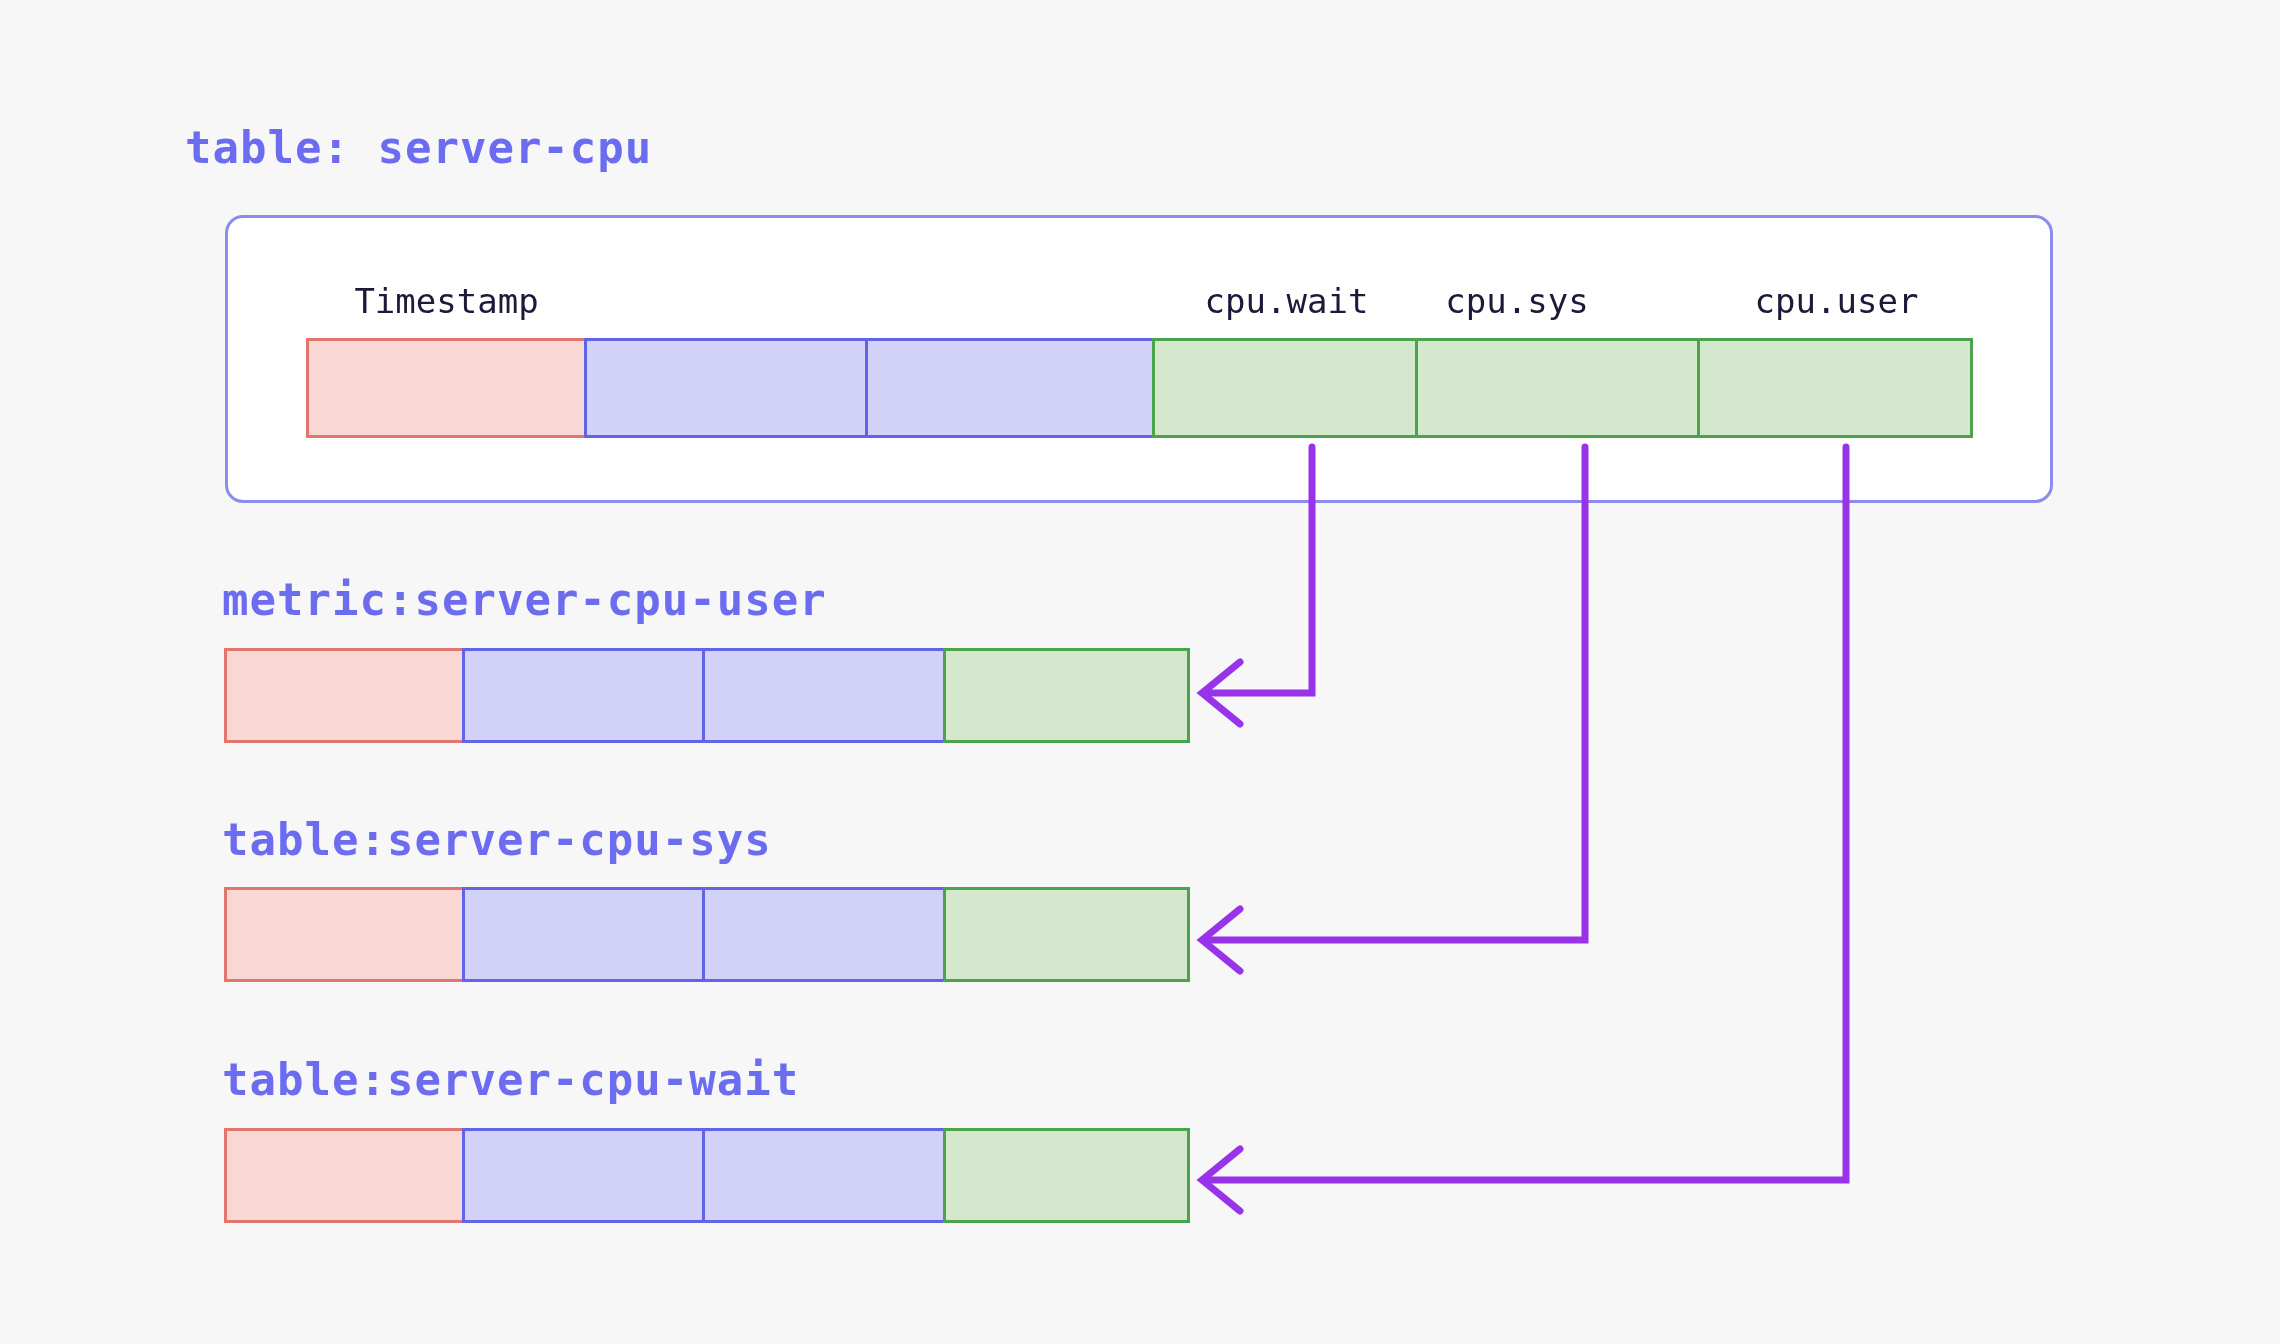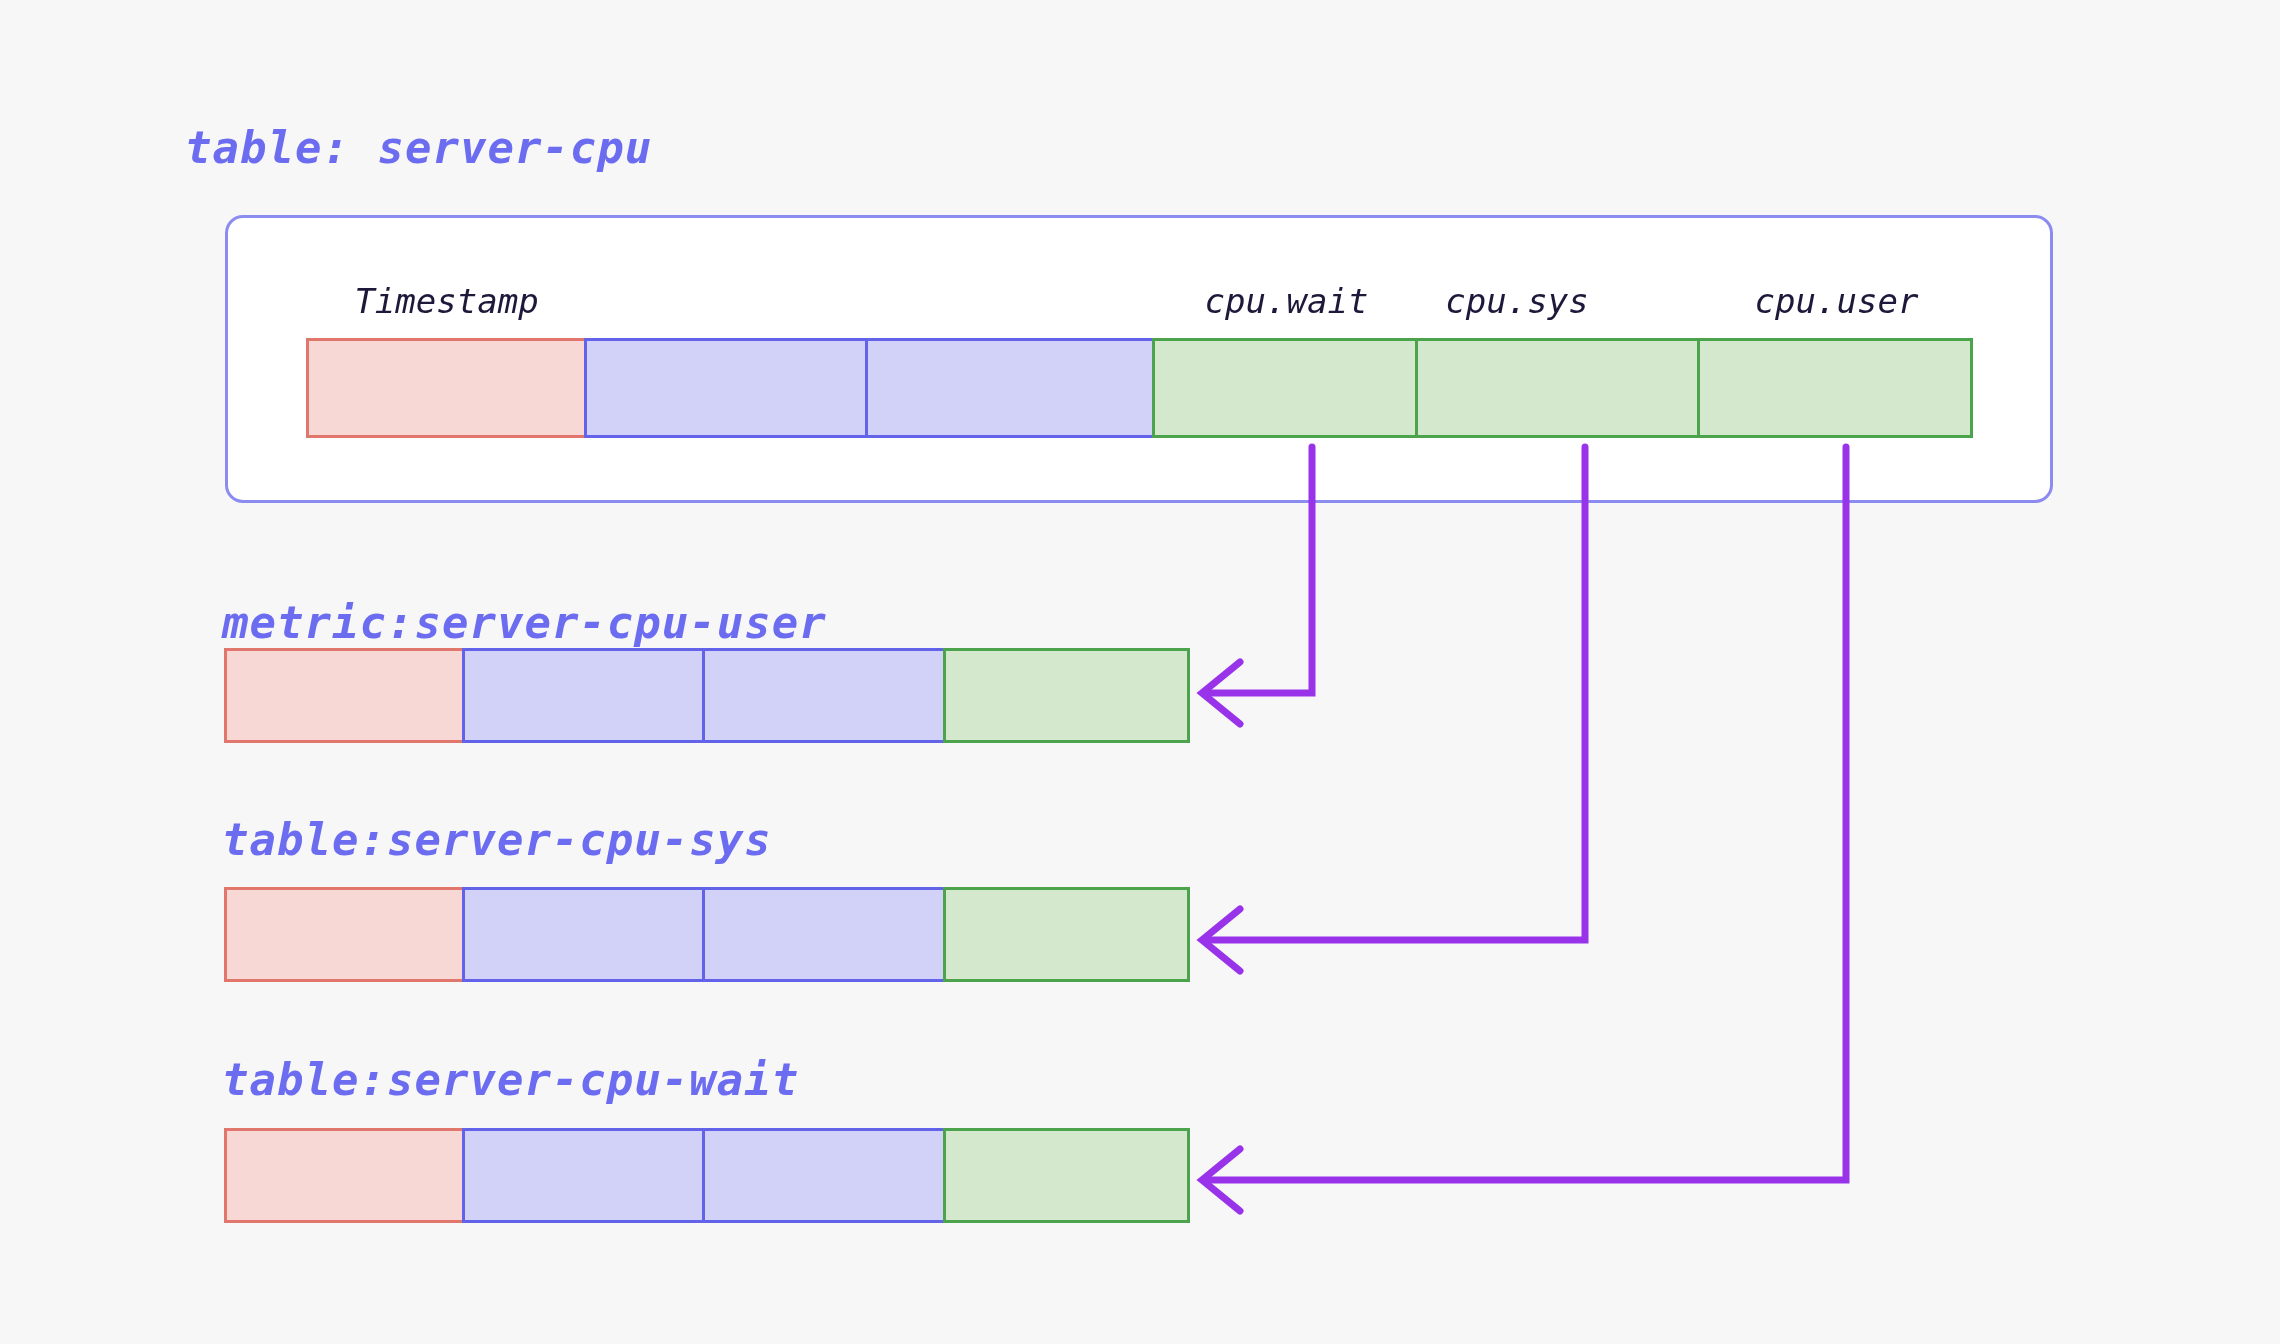--- a/index.html
+++ b/index.html
@@ -17,21 +17,20 @@
     --value-border:#4ba44b;
   }
   *{margin:0;padding:0;box-sizing:border-box;}
   html,body{background:var(--bg);}
   body{font-family:"DejaVu Sans Mono","Liberation Mono",monospace;}
   .canvas{
     position:relative;
     width:2056px;height:1344px;
     background:var(--bg);
     overflow:hidden;
-    font-style:italic;
   }
   .diagram-title{
     position:absolute;left:185px;top:122px;
     font-size:44px;font-weight:bold;letter-spacing:1px;
     color:var(--accent-purple);
     white-space:pre;
   }
   .table-box{
     position:absolute;left:225px;top:215px;
     width:1828px;height:288px;
@@ -82,21 +81,21 @@
   <div class="col-header" style="left:1376px;width:282px;">cpu.sys</div>
   <div class="col-header" style="left:1700px;width:273px;">cpu.user</div>
 
   <div class="cell ts" style="left:306px;width:281px;"></div>
   <div class="cell lb" style="left:584px;width:287px;"></div>
   <div class="cell lb" style="left:865px;width:293px;"></div>
   <div class="cell val" style="left:1152px;width:269px;"></div>
   <div class="cell val" style="left:1415px;width:288px;"></div>
   <div class="cell val" style="left:1697px;width:276px;"></div>
 
-  <div class="metric-label" style="top:597px;">metric:server-cpu-user</div>
+  <div class="metric-label" style="top:574px;">metric:server-cpu-user</div>
   <div class="mcell ts" style="left:224px;top:648px;width:241px;"></div>
   <div class="mcell lb" style="left:462px;top:648px;width:243px;"></div>
   <div class="mcell lb" style="left:702px;top:648px;width:244px;"></div>
   <div class="mcell val" style="left:943px;top:648px;width:247px;"></div>
 
   <div class="metric-label" style="top:814px;">table:server-cpu-sys</div>
   <div class="mcell ts" style="left:224px;top:887px;width:241px;"></div>
   <div class="mcell lb" style="left:462px;top:887px;width:243px;"></div>
   <div class="mcell lb" style="left:702px;top:887px;width:244px;"></div>
   <div class="mcell val" style="left:943px;top:887px;width:247px;"></div>

